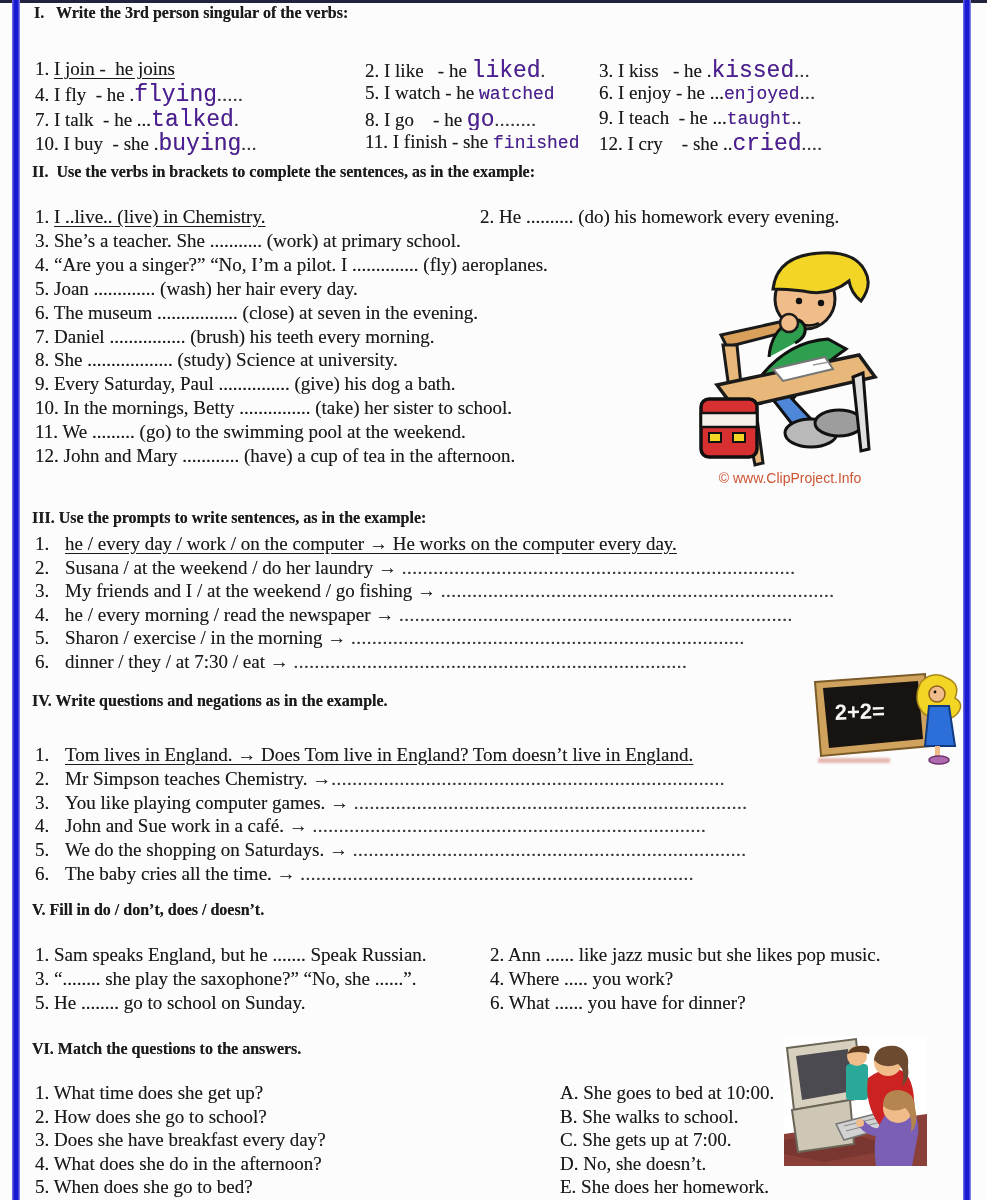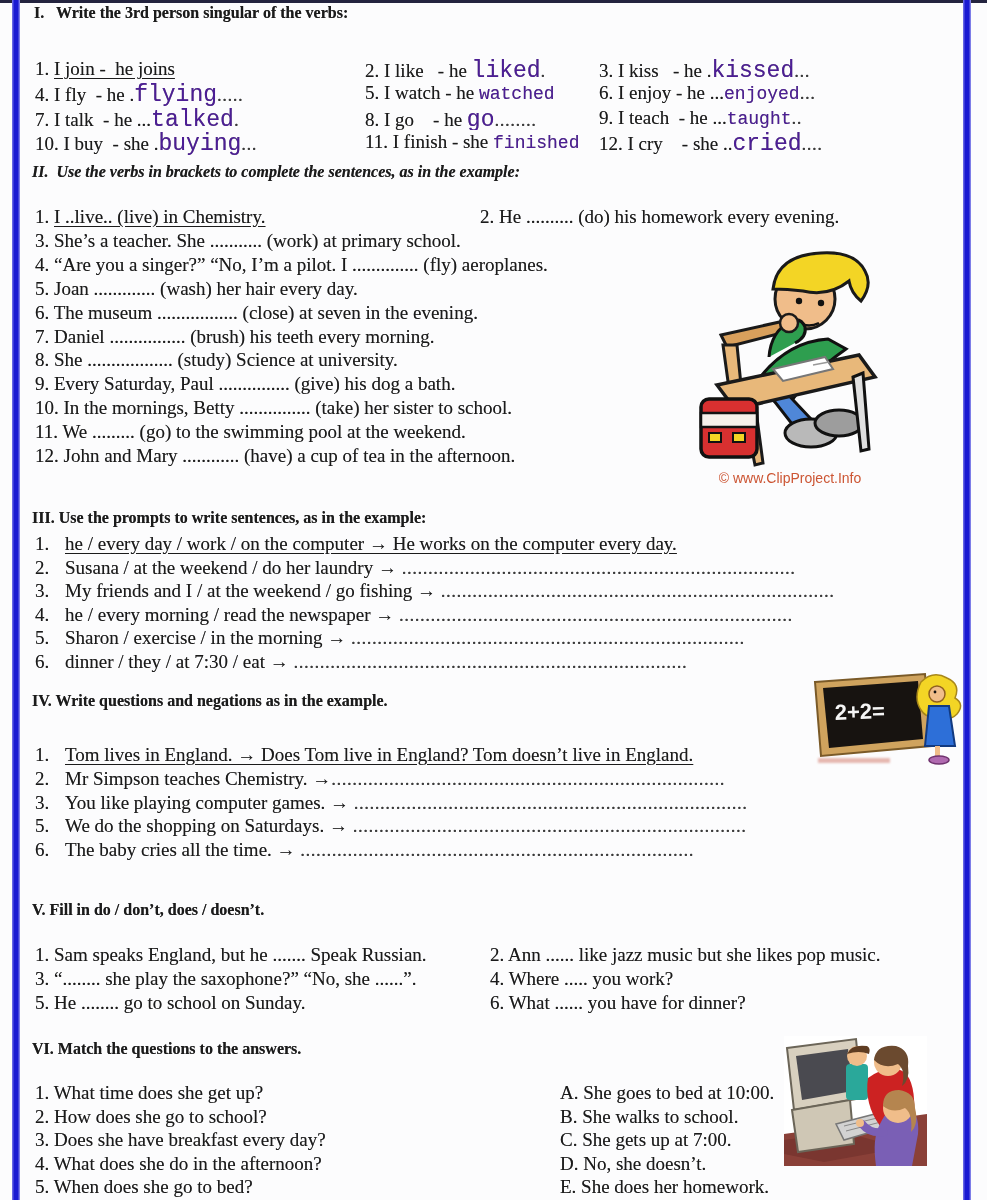--- a/index.html
+++ b/index.html
@@ -53,21 +53,21 @@
       <div class="line"><span class="num">5. </span><span class="p-t">I watch - he </span><span class="p-m">watched</span></div>
       <div class="line"><span class="num">6. </span><span class="p-t">I enjoy - he ...</span><span class="p-m">enjoyed</span><span class="p-d">...</span></div>
       <div class="line"><span class="num">7. </span><span class="p-t">I talk  - he ...</span><span class="p-M">talked</span><span class="p-d">.</span></div>
       <div class="line"><span class="num">8. </span><span class="p-t">I go    - he </span><span class="p-M">go</span><span class="p-d">........</span></div>
       <div class="line"><span class="num">9. </span><span class="p-t">I teach  - he ...</span><span class="p-m">taught</span><span class="p-d">..</span></div>
       <div class="line"><span class="num">10. </span><span class="p-t">I buy  - she .</span><span class="p-M">buying</span><span class="p-d">...</span></div>
       <div class="line"><span class="num">11. </span><span class="p-t">I finish - she </span><span class="p-m">finished</span></div>
       <div class="line"><span class="num">12. </span><span class="p-t">I cry    - she ..</span><span class="p-M">cried</span><span class="p-d">....</span></div>
     </div>
 
-  <div class="sec-title" style="left:32px;top:163px;font-style:italic;">II.  Use the verbs in brackets to complete the sentences, as in the example:</div>
+  <div class="sec-title" style="left:32px;top:163px;">II.  Use the verbs in brackets to complete the sentences, as in the example:</div>
   <div id="sec2-row1" class="grid" style="left:35px;top:206px;">
       <div class="line"><span class="num">1. </span><span class="p-u">I ..live.. (live) in Chemistry.</span></div>
       <div class="line"><span class="num">2. </span><span class="p-t">He .......... (do) his homework every evening.</span></div>
     </div>
   <div id="sec2-rest" class="lines" style="left:35px;top:230px;width:700px;">
       <div class="line"><span class="num">3. </span><span class="p-t">She’s a teacher. She ........... (work) at primary school.</span></div>
       <div class="line"><span class="num">4. </span><span class="p-t">“Are you a singer?” “No, I’m a pilot. I .............. (fly) aeroplanes.</span></div>
       <div class="line"><span class="num">5. </span><span class="p-t">Joan ............. (wash) her hair every day.</span></div>
       <div class="line"><span class="num">6. </span><span class="p-t">The museum ................. (close) at seven in the evening.</span></div>
       <div class="line"><span class="num">7. </span><span class="p-t">Daniel ................ (brush) his teeth every morning.</span></div>
@@ -113,20 +113,21 @@
       <div class="line"><span class="num">4. </span><span class="p-t">he / every morning / read the newspaper → </span><span class="p-d">...........................................................................</span></div>
       <div class="line"><span class="num">5. </span><span class="p-t">Sharon / exercise / in the morning → </span><span class="p-d">...........................................................................</span></div>
       <div class="line"><span class="num">6. </span><span class="p-t">dinner / they / at 7:30 / eat → </span><span class="p-d">...........................................................................</span></div>
     </div>
 
   <div class="sec-title" style="left:32px;top:692px;">IV. Write questions and negations as in the example.</div>
   <div id="sec4-lines" class="lines numcol clamp" style="left:35px;top:744px;">
       <div class="line"><span class="num">1. </span><span class="p-u">Tom lives in England. → Does Tom live in England? Tom doesn’t live in England.</span></div>
       <div class="line"><span class="num">2. </span><span class="p-t">Mr Simpson teaches Chemistry. →</span><span class="p-d">...........................................................................</span></div>
       <div class="line"><span class="num">3. </span><span class="p-t">You like playing computer games. → </span><span class="p-d">...........................................................................</span></div>
+      <div class="line"><span class="num">4. </span><span class="p-t">John and Sue work in a café. → </span><span class="p-d">...........................................................................</span></div>
       <div class="line"><span class="num">5. </span><span class="p-t">We do the shopping on Saturdays. → </span><span class="p-d">...........................................................................</span></div>
       <div class="line"><span class="num">6. </span><span class="p-t">The baby cries all the time. → </span><span class="p-d">...........................................................................</span></div>
     </div>
 
   <svg class="illustration" style="left:813px;top:672px;" width="150" height="95" viewBox="0 0 150 95">
     <polygon points="2,10 112,2 118,74 8,84" fill="#cfa35e" stroke="#7a5a28" stroke-width="2"></polygon>
     <polygon points="10,16 105,9 110,67 16,76" fill="#171310"></polygon>
     <text x="22" y="48" fill="#f5f5f5" font-family="Liberation Sans, sans-serif" font-size="22" font-weight="bold" transform="rotate(-2 22 48)">2+2=</text>
     <path d="M112 38 l14 -6" stroke="#e8b887" stroke-width="4" stroke-linecap="round"></path>
     <path d="M108 10 q12 -12 26 -4 q14 6 8 20 q10 6 2 16 q-8 8 -16 2 q-14 4 -20 -6 q-8 -12 0 -28z" fill="#f3d525" stroke="#a8871a" stroke-width="1.5"></path>

